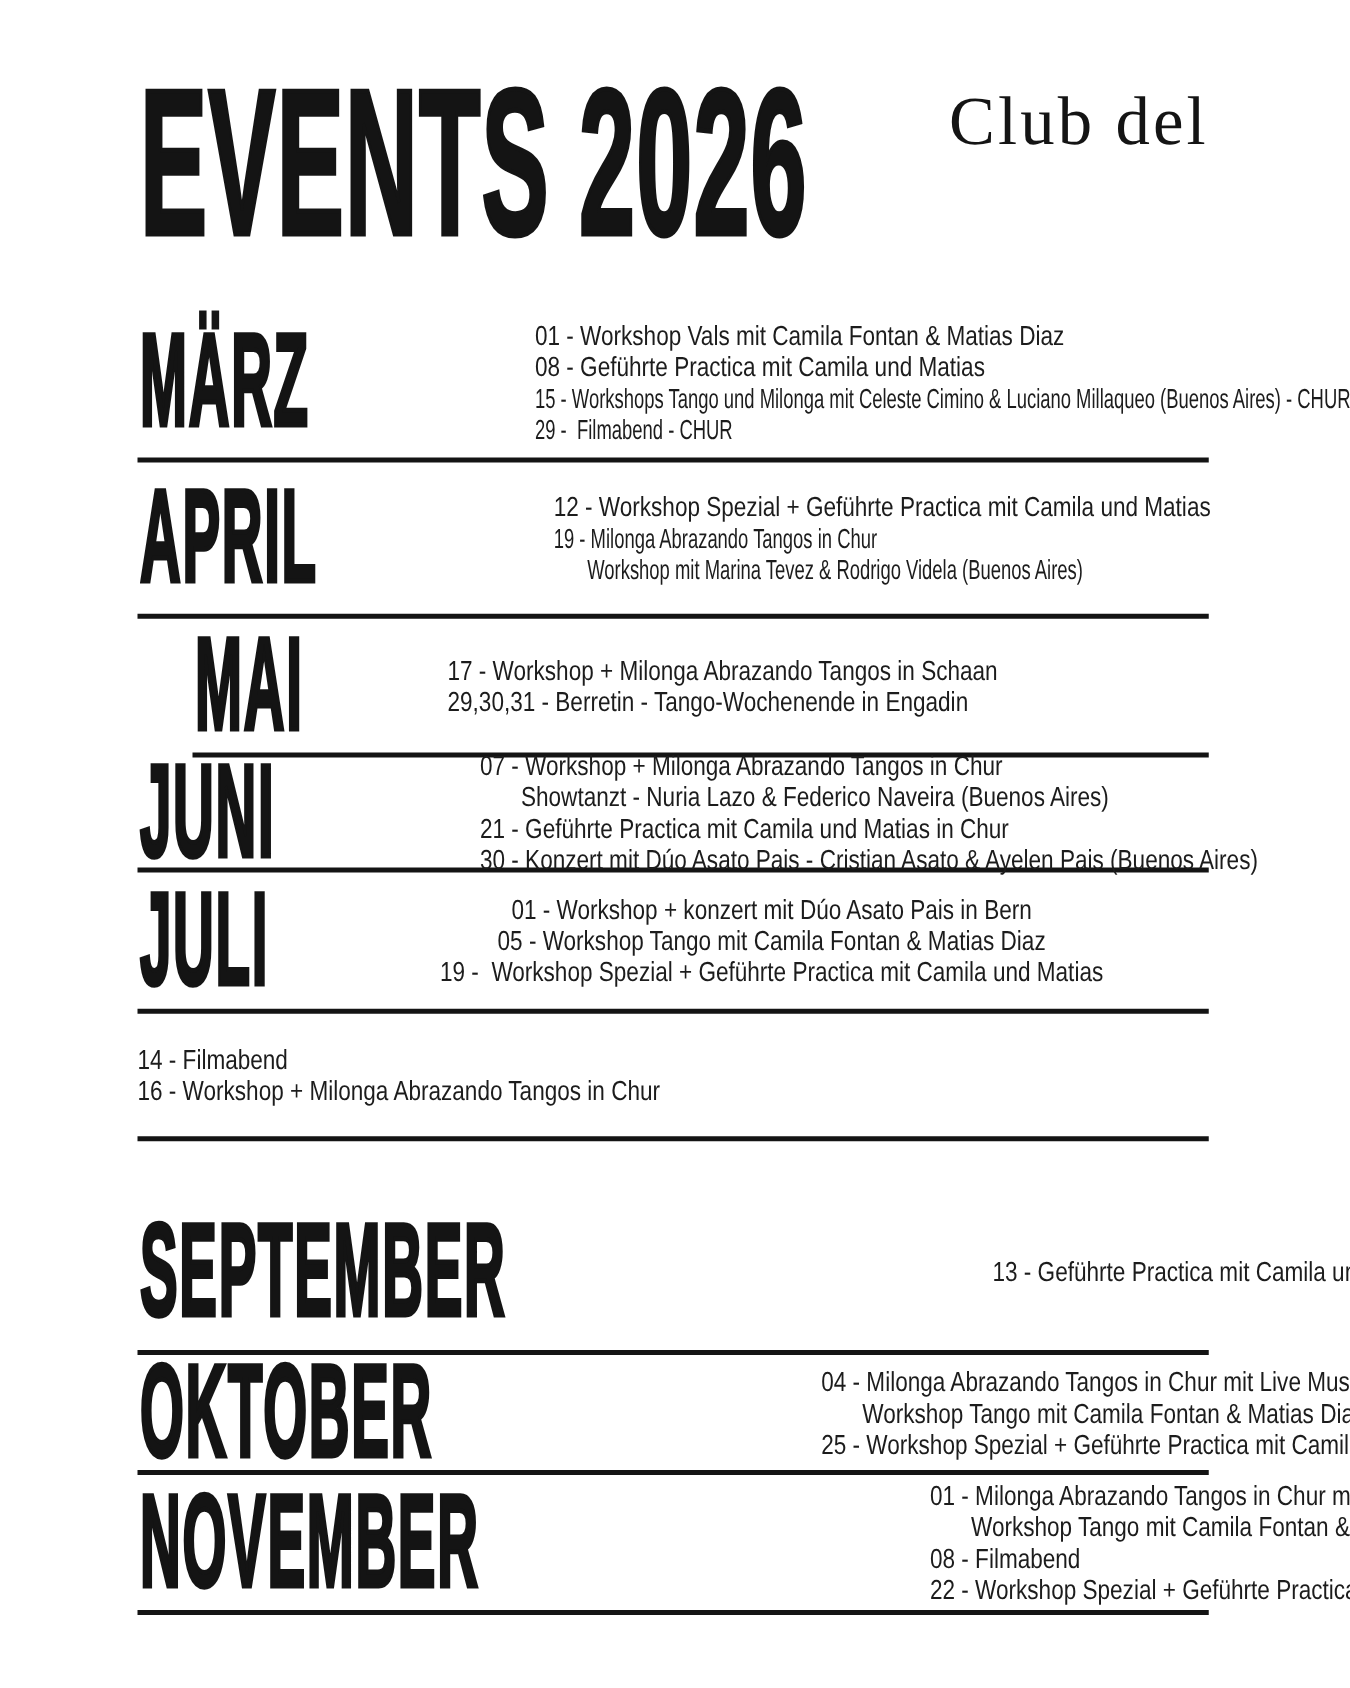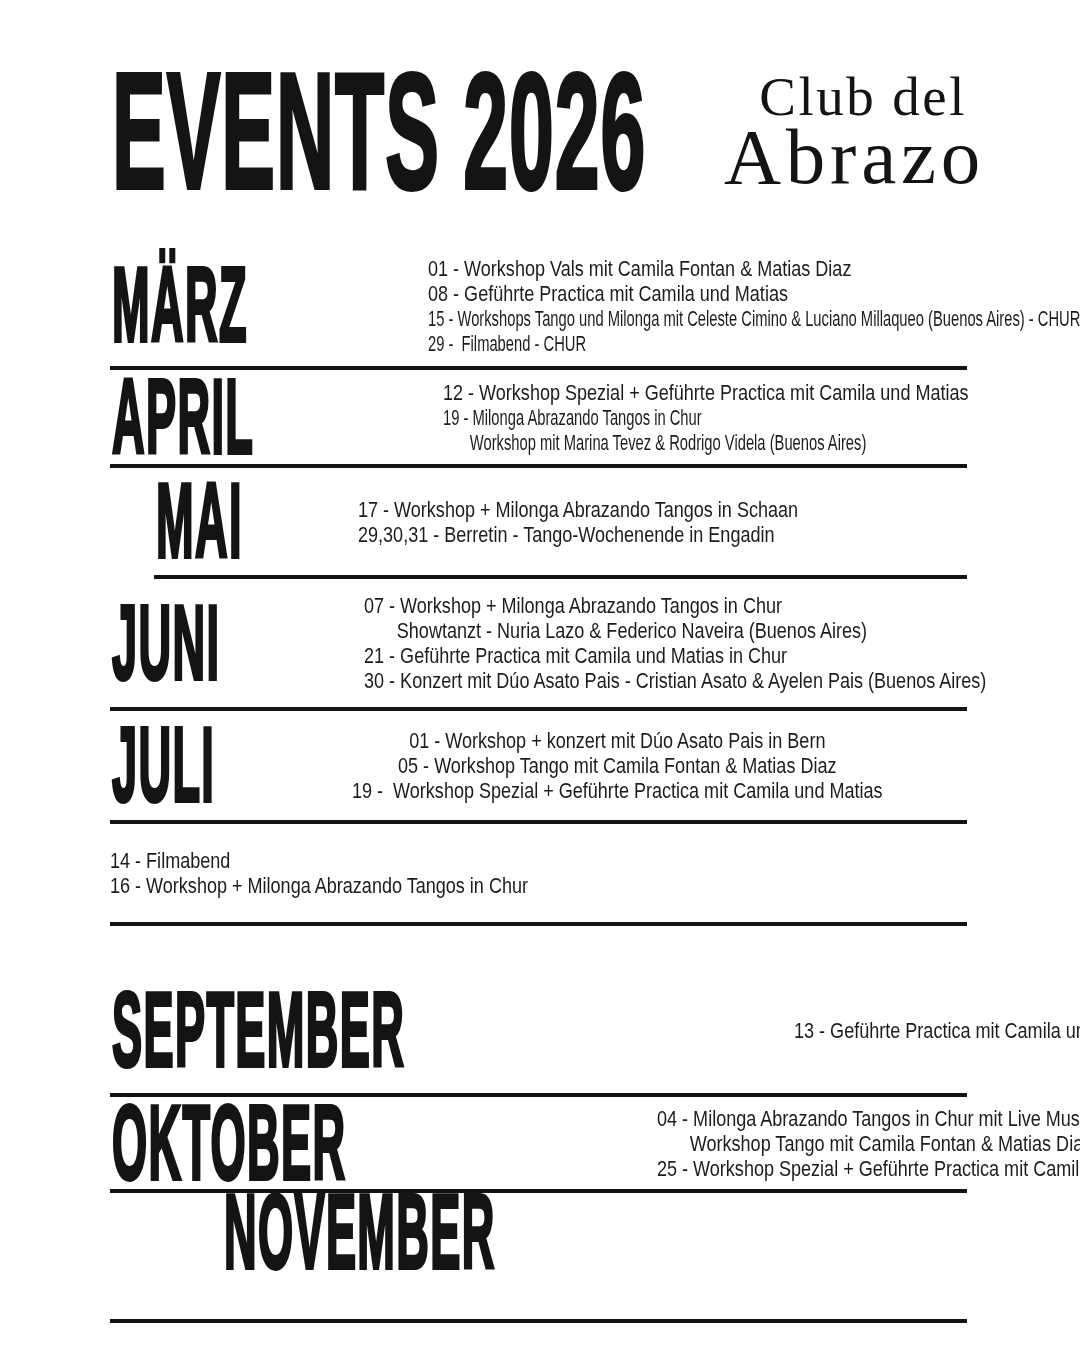--- a/index.html
+++ b/index.html
@@ -52,28 +52,28 @@
   }
 
   
   main { margin: 0 113px 0 110px; } 
   section.month-section {
     display: flex;
     align-items: center;
     border-bottom: 4px solid var(--rule, #141414);
   }
   main section:nth-of-type(1) { height: 125px; }
-  main section:nth-of-type(2) { height: 98px;  }
+  main section:nth-of-type(2) { height: 125px;  }
   main section:nth-of-type(3) { height: 111px; margin-left: 44px; }
-  main section:nth-of-type(4) { height: 132px; }
+  main section:nth-of-type(4) { height: 92px; gap: 20px; }
   main section:nth-of-type(5) { height: 113px; text-align: center; }
   main section:nth-of-type(6) { height: 102px; }
   main section:nth-of-type(7) { height: 130px; margin-top: 41px; }
   main section:nth-of-type(8) { height: 96px;  }
-  main section:nth-of-type(9) { height: 130px; flex-direction: column; }
+  main section:nth-of-type(9) { height: 112px; }
 
   .month-col { flex: 0 0 193px; overflow: visible; }
   section.wide .month-col { flex: 0 0 293px; }
   .month-name {
     display: inline-block;
     font-size: 105px;
     line-height: 0.75;
     font-weight: bold;
     letter-spacing: 0.03em;
     white-space: pre;
@@ -99,21 +99,20 @@
 <body>
 
 <div class="page">
 
   <header>
     <div class="title-box">
       <h1 class="page-title">EVENTS 2026</h1>
     </div>
     <div class="logo">
       <div class="logo-line1">Club del</div>
-      <div class="logo-line2">Abrazo</div>
     </div>
   </header>
 
   <main>
     <section class="month-section">
       <div class="month-col">
         <h2 class="month-name">MÄRZ</h2>
       </div>
       <div class="events">
           <div class="event-line">01 - Workshop Vals mit Camila Fontan &amp; Matias Diaz</div>

